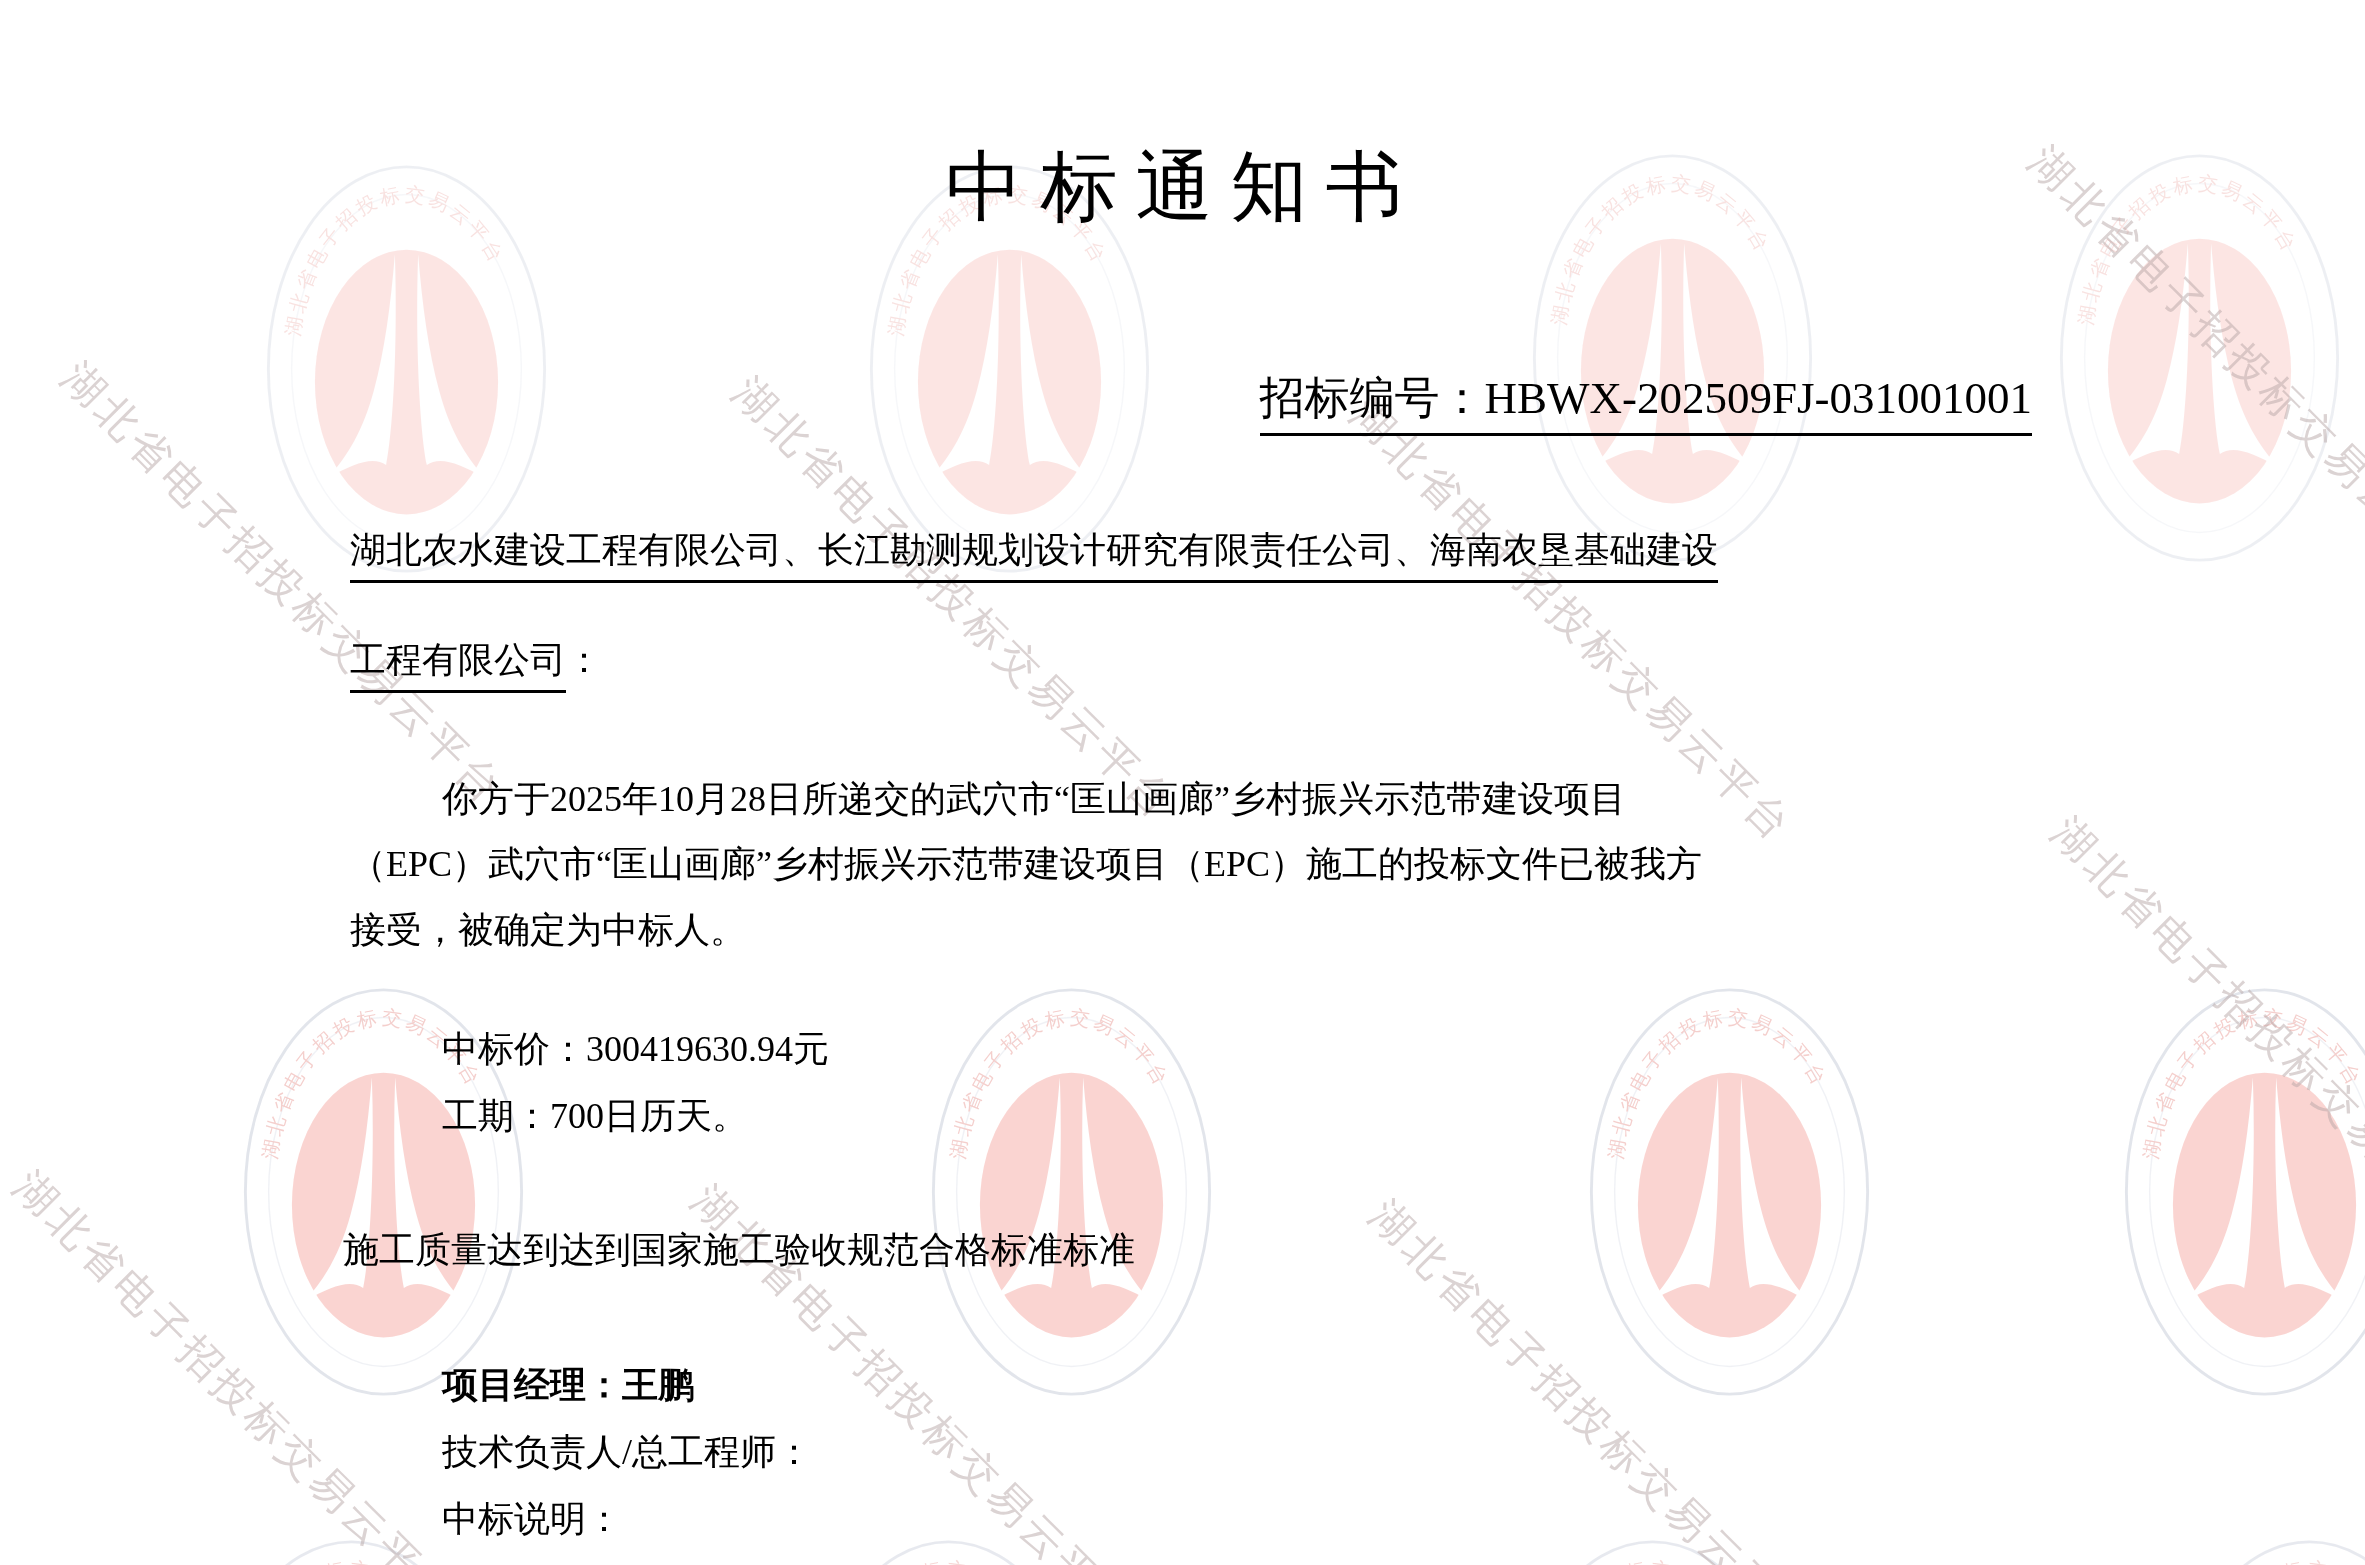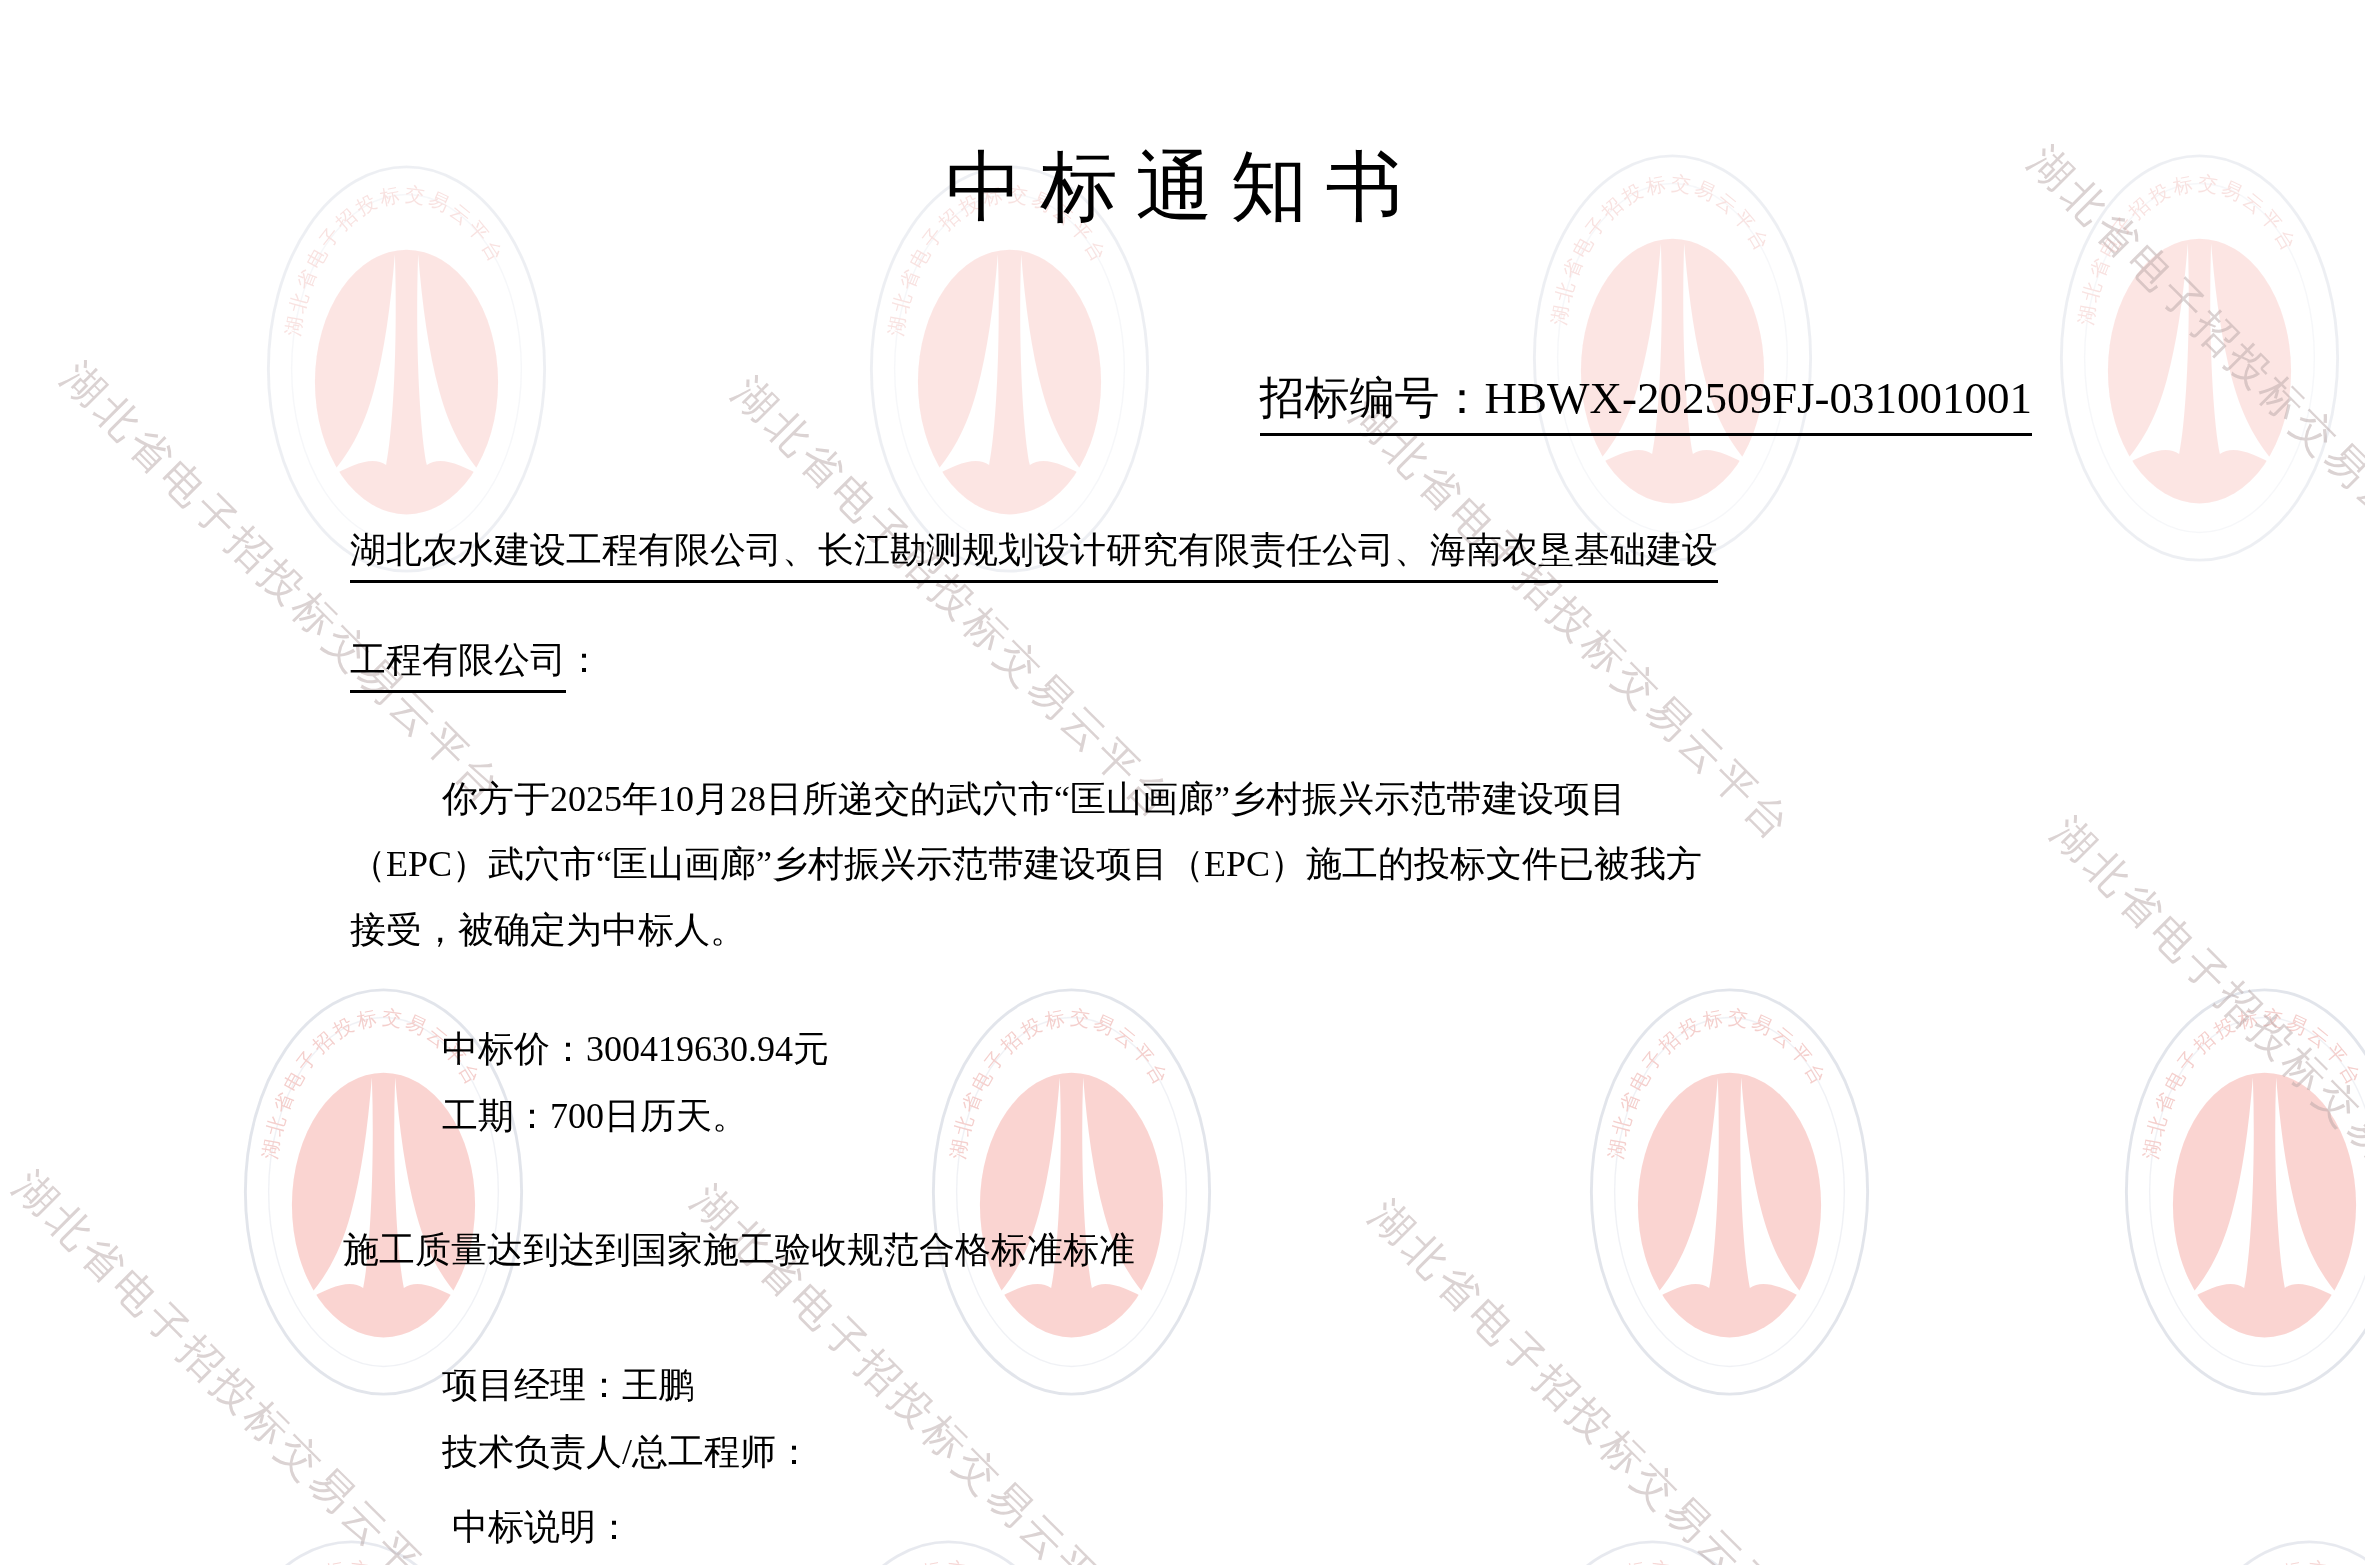--- a/index.html
+++ b/index.html
@@ -125,19 +125,19 @@
       <span class="ul">工程有限公司</span><span>：</span>
     </div>
 
     <div class="line ind" style="left:350px;top:772px;font-family:Liberation Serif, serif;">你方于2025年10月28日所递交的武穴市“匡山画廊”乡村振兴示范带建设项目</div>
     <div class="line" style="left:350px;top:837px;">（EPC）武穴市“匡山画廊”乡村振兴示范带建设项目（EPC）施工的投标文件已被我方</div>
     <div class="line" style="left:350px;top:903px;">接受，被确定为中标人。</div>
 
     <div class="line ind" style="left:350px;top:1022px;">中标价：300419630.94元</div>
     <div class="line ind" style="left:350px;top:1089px;">工期：700日历天。</div>
     <div class="line" style="left:343px;top:1223px;">施工质量达到达到国家施工验收规范合格标准标准</div>
-    <div class="line ind" style="left:350px;top:1358px;">项目经理：王鹏</div>
+    <div class="line ind" style="left:350px;top:1358px;font-weight:bold;">项目经理：王鹏</div>
     <div class="line ind" style="left:350px;top:1425px;">技术负责人/总工程师：</div>
-    <div class="line ind" style="left:360px;top:1492px;margin-top:8px;">中标说明：</div>
+    <div class="line ind" style="left:350px;top:1492px;">中标说明：</div>
   </div>
 
 </div>
 
 
 </body></html>

